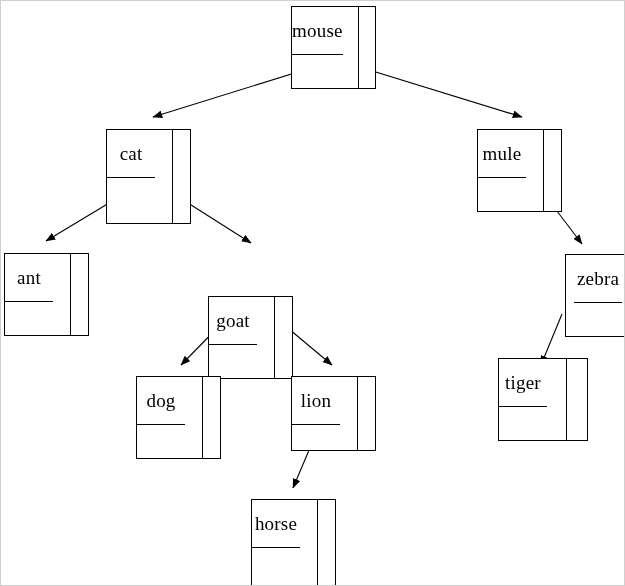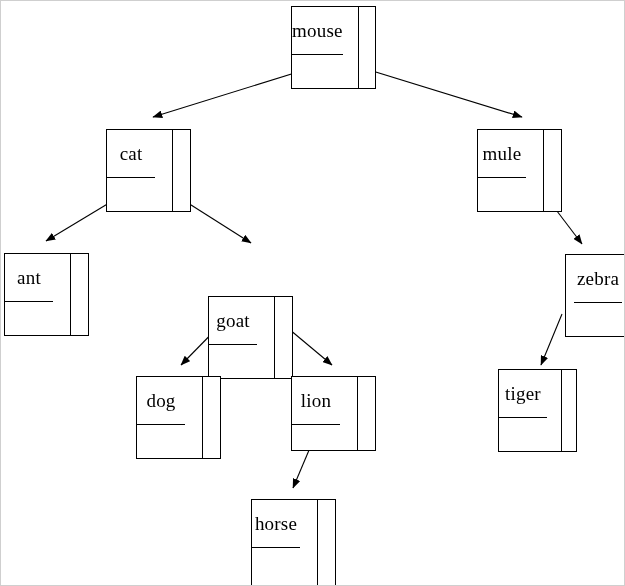--- a/index.html
+++ b/index.html
@@ -88,21 +88,21 @@
   </svg>
 
   <div id="nodes-group">
       <div class="node" style="left: 290px; top: 5px; width: 85px; height: 83px;">
         <div class="node-label">mouse</div>
         <div class="node-ptrs">
           <div class="ptr left"></div>
           <div class="ptr right"></div>
         </div>
       </div>
-      <div class="node" style="left: 105px; top: 128px; width: 85px; height: 83px;">
+      <div class="node" style="left: 105px; top: 128px; width: 85px; height: 95px;">
         <div class="node-label">cat</div>
         <div class="node-ptrs">
           <div class="ptr left"></div>
           <div class="ptr right"></div>
         </div>
       </div>
       <div class="node" style="left: 476px; top: 128px; width: 85px; height: 83px; text-align: center;">
         <div class="node-label">mule</div>
         <div class="node-ptrs">
           <div class="ptr left"></div>
@@ -137,21 +137,21 @@
           <div class="ptr right"></div>
         </div>
       </div>
       <div class="node" style="left: 290px; top: 375px; width: 85px; height: 75px; justify-content: space-between;">
         <div class="node-label">lion</div>
         <div class="node-ptrs">
           <div class="ptr left"></div>
           <div class="ptr right"></div>
         </div>
       </div>
-      <div class="node" style="left: 497px; top: 368px; width: 79px; height: 83px;">
+      <div class="node" style="left: 497px; top: 357px; width: 90px; height: 83px;">
         <div class="node-label">tiger</div>
         <div class="node-ptrs">
           <div class="ptr left"></div>
           <div class="ptr right"></div>
         </div>
       </div>
       <div class="node" style="left: 250px; top: 498px; width: 85px; height: 98px;">
         <div class="node-label">horse</div>
         <div class="node-ptrs">
           <div class="ptr left"></div>

